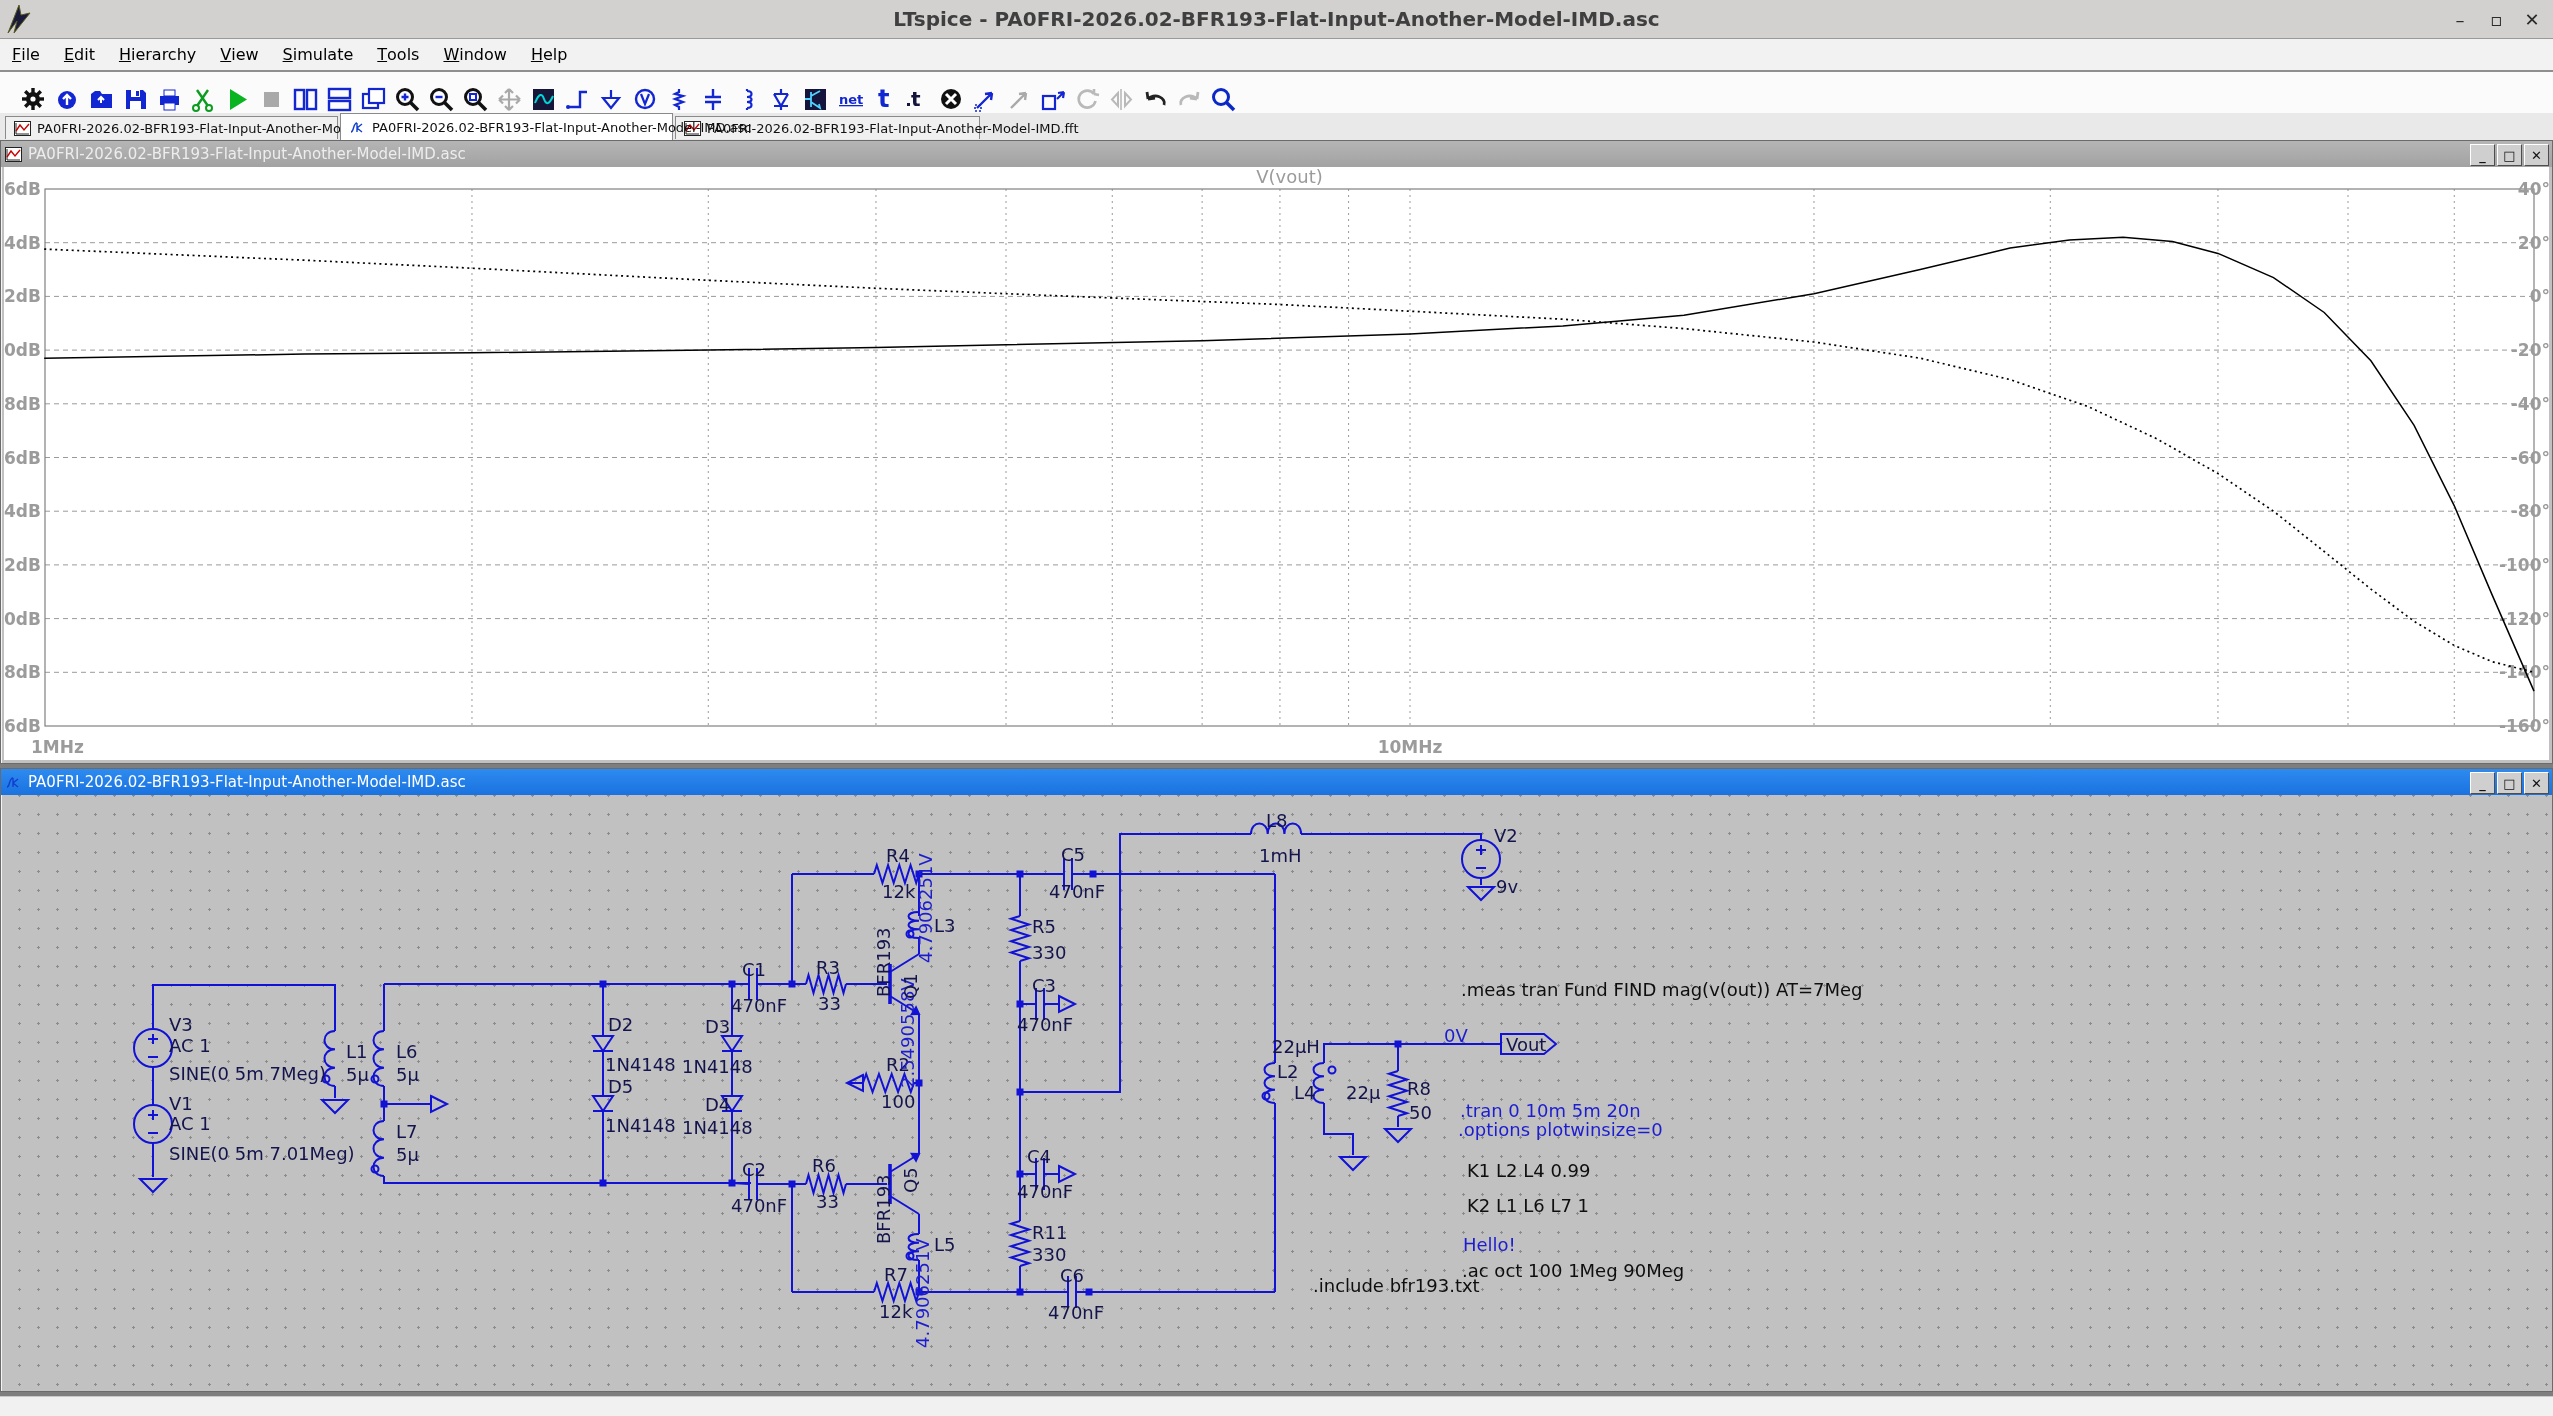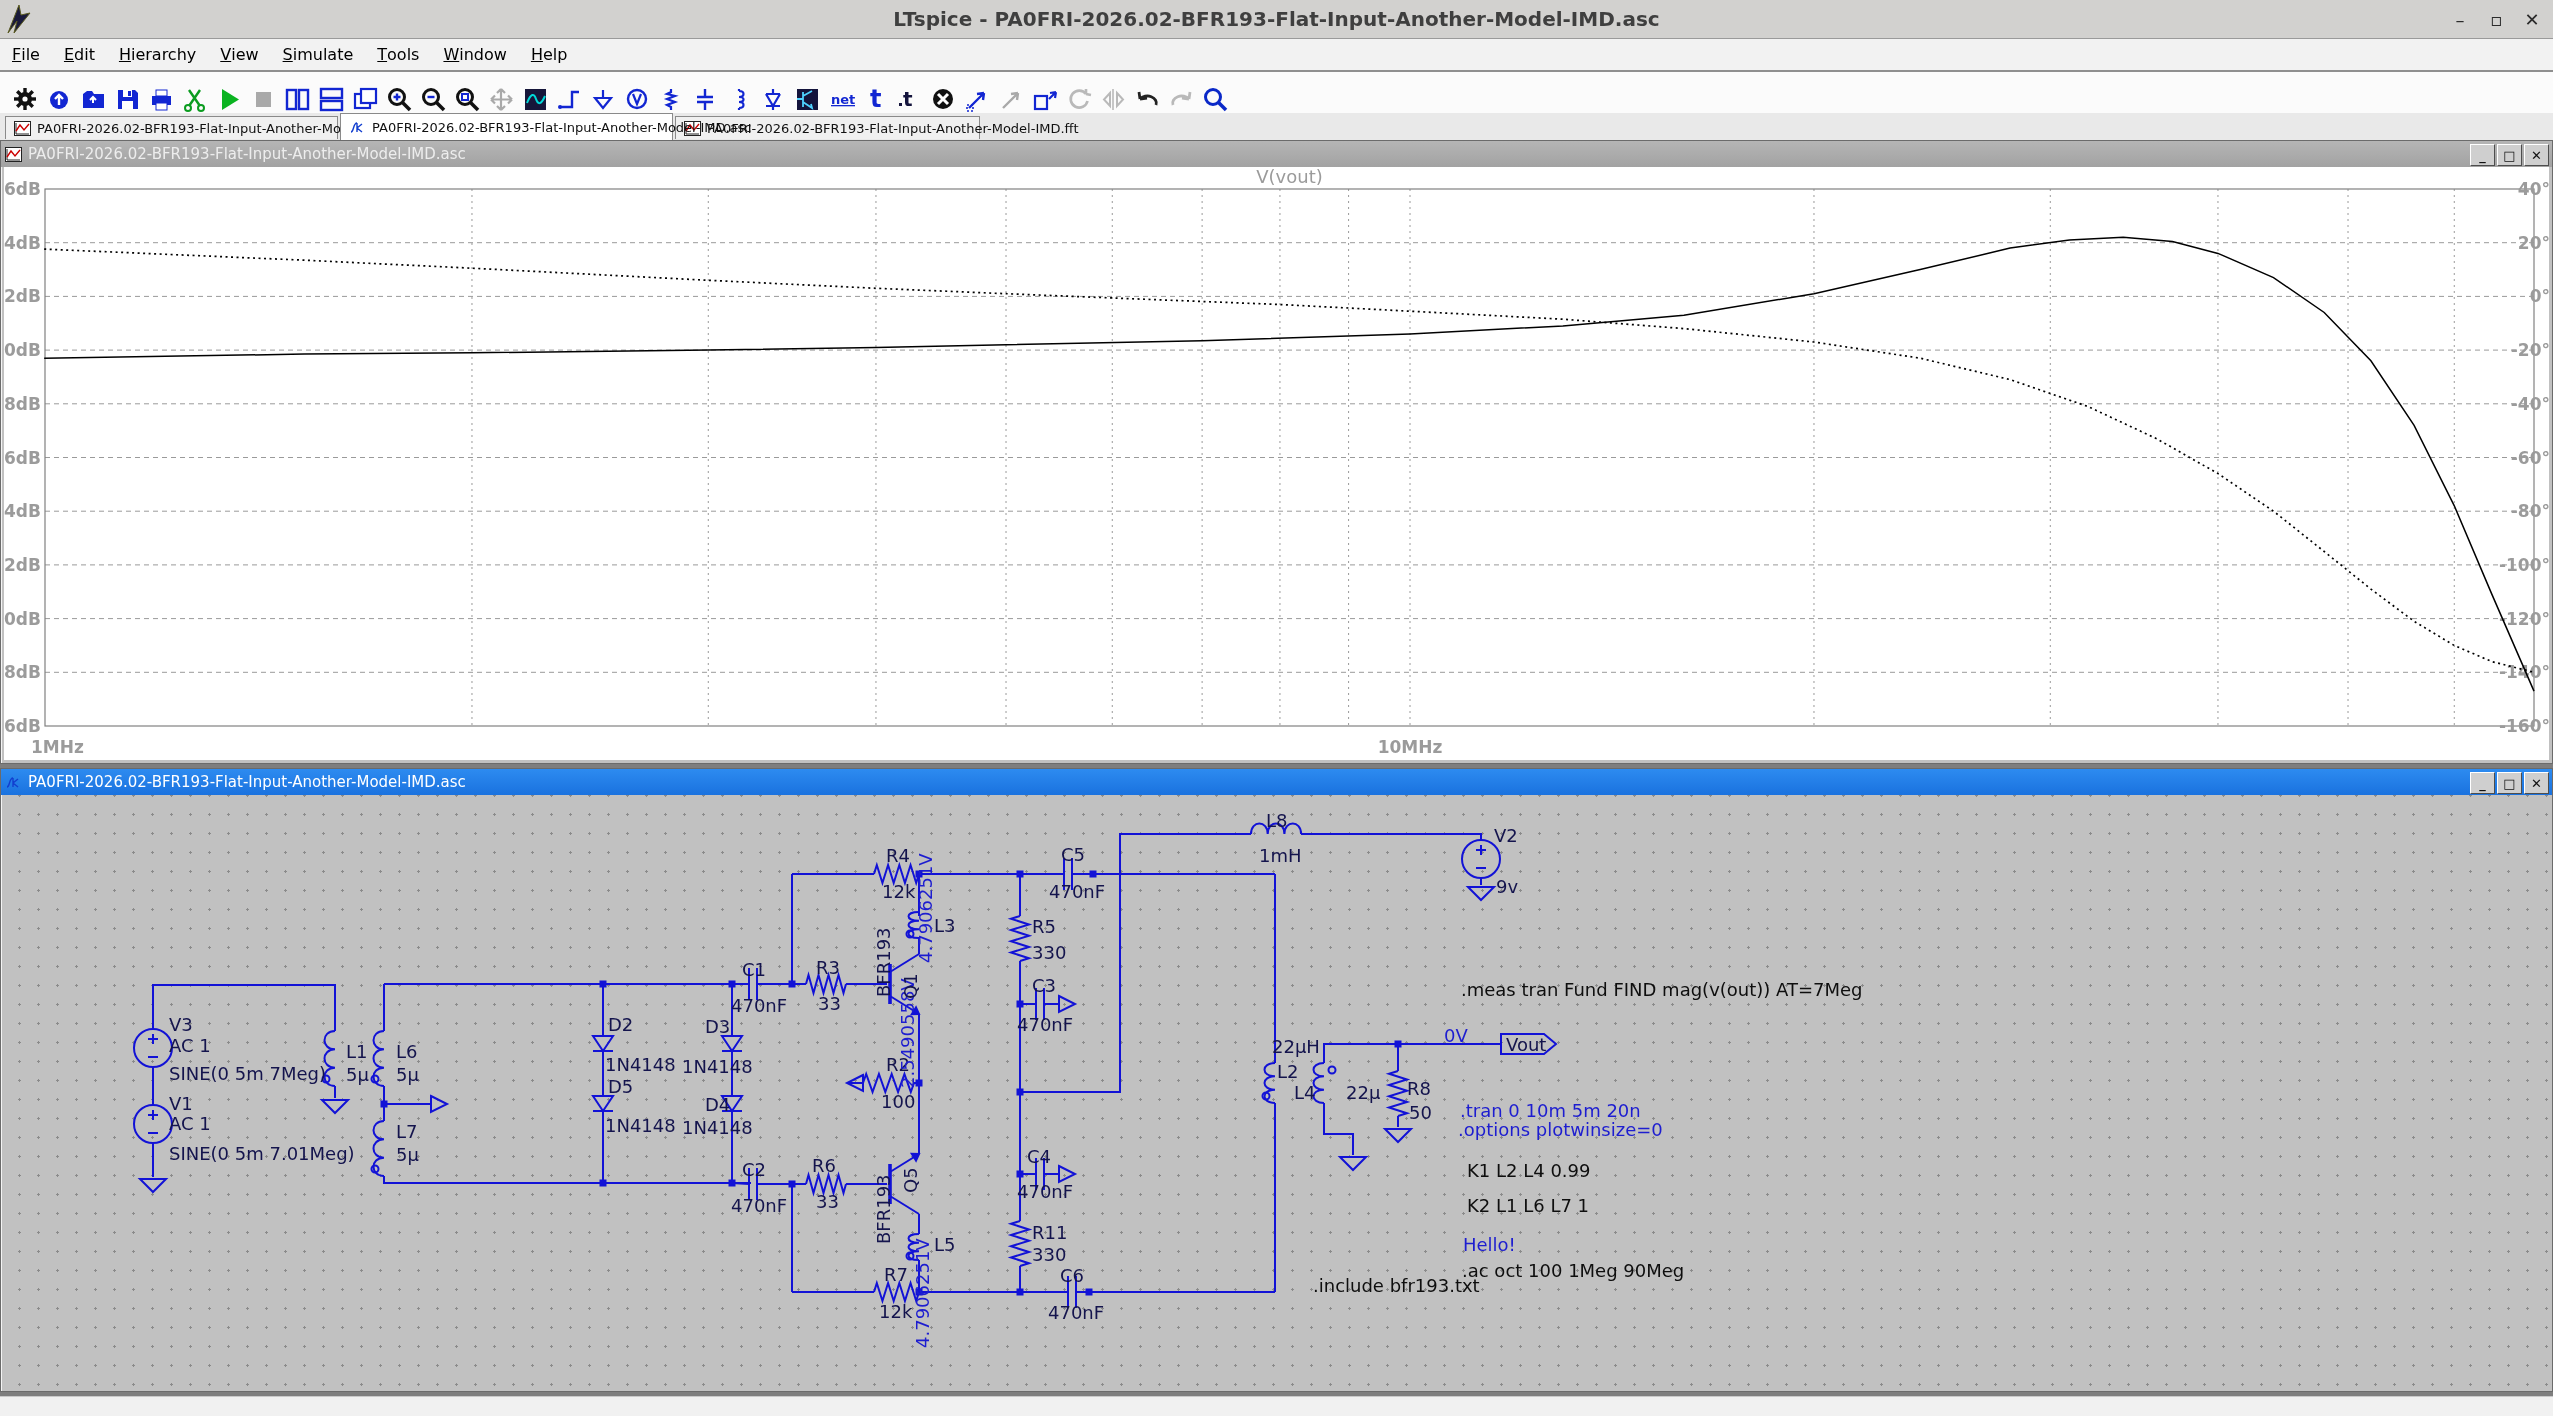--- a/index.html
+++ b/index.html
@@ -11,21 +11,21 @@
   #app-icon{position:absolute;left:4px;top:3px;width:30px;height:32px;}
   #title-text{width:100%;text-align:center;font-size:20px;font-weight:bold;color:#3f3f3f;}
   .winctl{position:absolute;top:6px;width:34px;height:26px;display:flex;align-items:center;justify-content:center;
     color:#2b2b2b;font-size:18px;cursor:default;}
   #btn-min{right:76px}#btn-restore{right:40px}#btn-close{right:4px}
   #menubar{position:absolute;left:0;top:39px;width:100%;height:31px;background:#f2f2f2;
     border-bottom:2px solid #8f8f8f;display:flex;align-items:center;font-size:16px;color:#000;}
   .menu-item{padding:0 12px;height:100%;display:flex;align-items:center;}
   .menu-item u{text-decoration:underline;}
   #toolbar{position:absolute;left:0;top:72px;width:100%;height:55px;background:#fbfbfb;
-    border-bottom:1px solid #cfcfcf;display:flex;align-items:center;padding-left:10px;box-sizing:border-box;}
+    border-bottom:1px solid #cfcfcf;display:flex;align-items:center;padding-left:18px;box-sizing:border-box;}
   .tool-btn{width:30px;height:30px;margin-right:4px;display:flex;align-items:center;justify-content:center;}
   .tool-btn svg{width:27px;height:27px;}
   #tabbar{position:absolute;left:0;top:113px;width:100%;height:27px;background:#e9e9e9;}
   .tab{position:absolute;top:3px;height:23px;background:#f0f0f0;border:1px solid #8a8a8a;border-bottom:none;
     display:flex;align-items:center;font-size:13px;color:#111;padding:0 8px;box-sizing:border-box;white-space:nowrap;}
   .tab.active{top:0;height:27px;background:#fff;z-index:3;}
   .tab .ticon{width:17px;height:15px;margin-right:6px;flex:0 0 auto;}
   
   .child{position:absolute;left:0;width:2553px;background:#c1c1c1;border:1px solid #6b6b6b;
     box-sizing:border-box;box-shadow:inset 1px 1px 0 #f4f4f4;}

